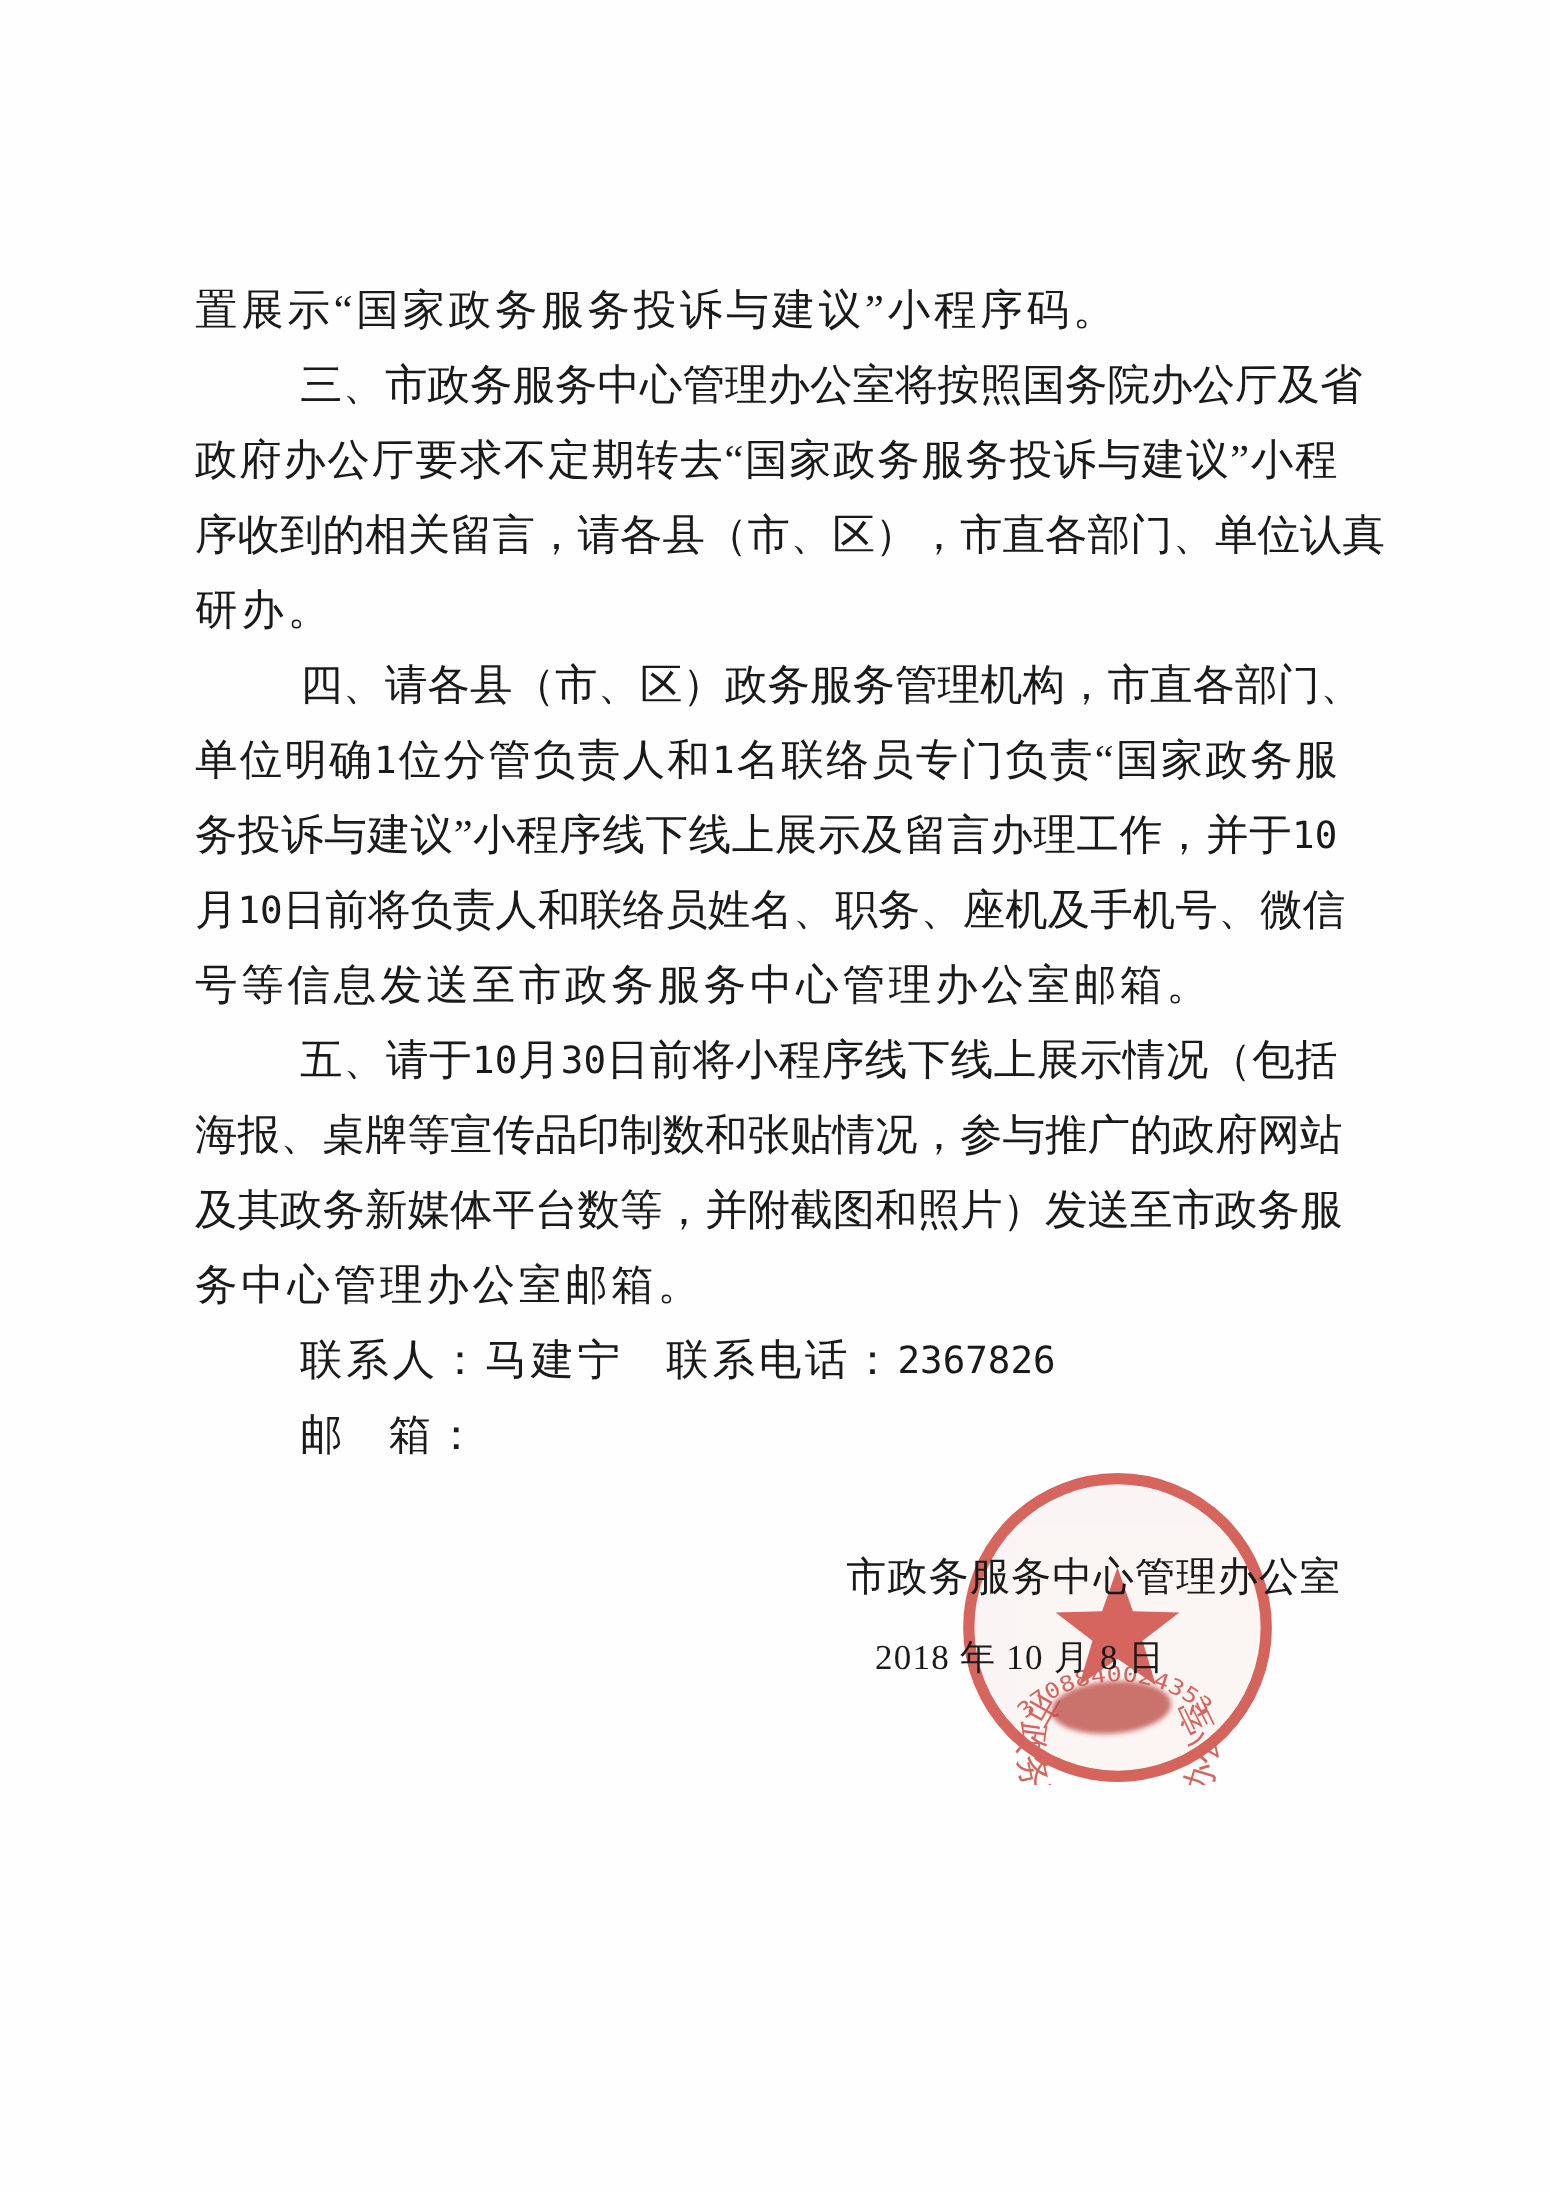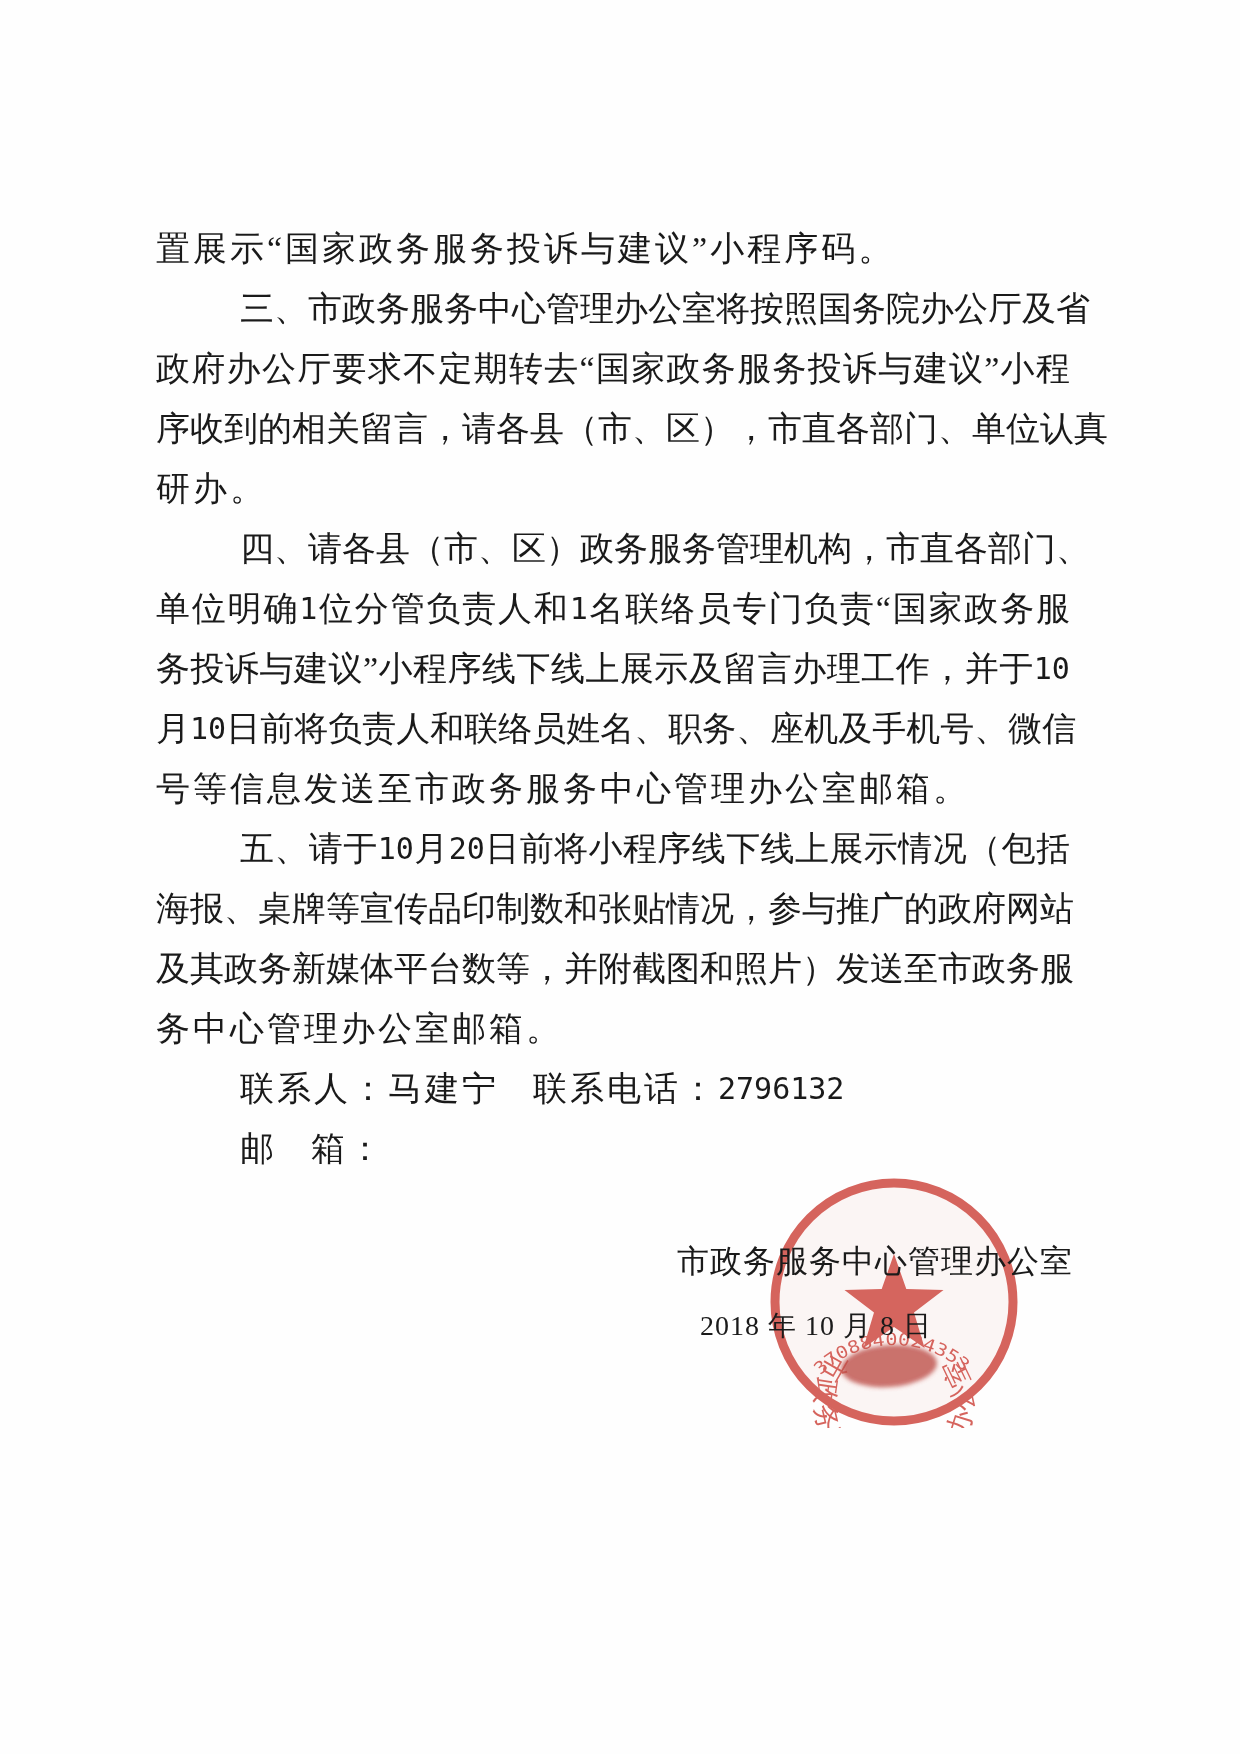--- a/index.html
+++ b/index.html
@@ -320,21 +320,21 @@
         <span class="cjk">箱</span>
         <span class="cjk">。</span>
       </div>
       <div class="line justify indent">
         <span class="cjk">五</span>
         <span class="cjk">、</span>
         <span class="cjk">请</span>
         <span class="cjk">于</span>
         <span class="latin">10</span>
         <span class="cjk">月</span>
-        <span class="latin">20</span>
+        <span class="latin">30</span>
         <span class="cjk">日</span>
         <span class="cjk">前</span>
         <span class="cjk">将</span>
         <span class="cjk">小</span>
         <span class="cjk">程</span>
         <span class="cjk">序</span>
         <span class="cjk">线</span>
         <span class="cjk">下</span>
         <span class="cjk">线</span>
         <span class="cjk">上</span>
@@ -424,21 +424,21 @@
         <span class="cjk">：</span>
         <span class="cjk">马</span>
         <span class="cjk">建</span>
         <span class="cjk">宁</span>
         <span class="gap"></span>
         <span class="cjk">联</span>
         <span class="cjk">系</span>
         <span class="cjk">电</span>
         <span class="cjk">话</span>
         <span class="cjk">：</span>
-        <span class="latin">2796132</span>
+        <span class="latin">2367826</span>
       </div>
       <div class="line indent">
         <span class="cjk">邮</span>
         <span class="gap"></span>
         <span class="cjk">箱</span>
         <span class="cjk">：</span>
       </div>
     </div>
 
   <div class="signature-org">市政务服务中心管理办公室</div>

